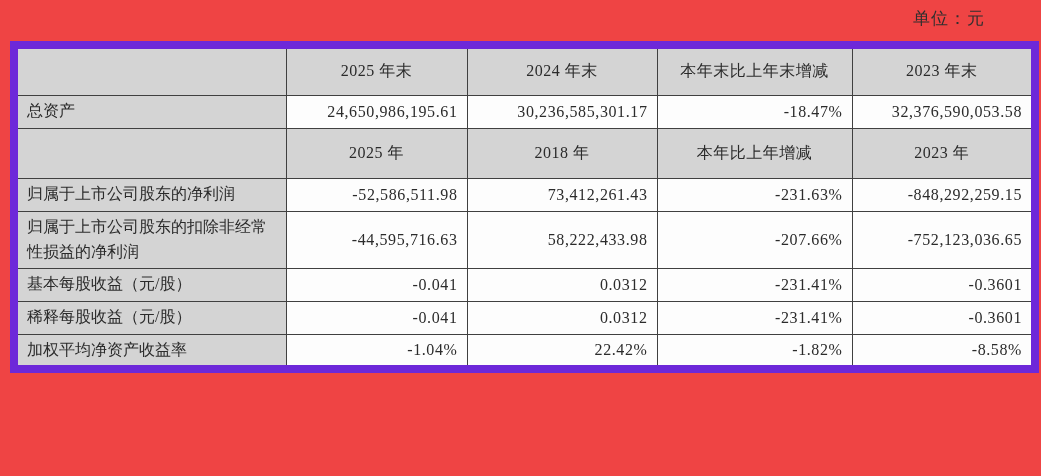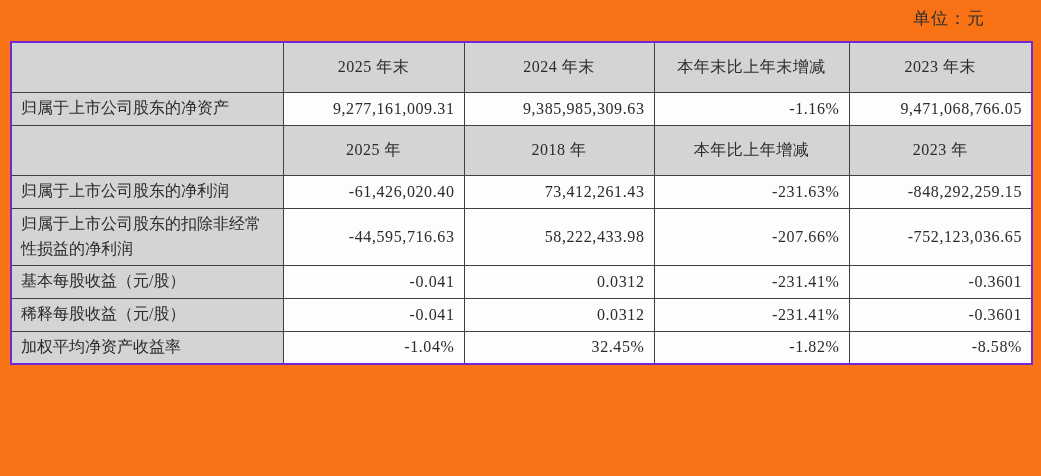--- a/index.html
+++ b/index.html
@@ -6,38 +6,38 @@
   html, body {
     width: 1041px; height: 476px;
     background: #ffffff;
     font-family: "Liberation Serif", "DejaVu Serif", serif;
     color: #2b2b2b;
     overflow: hidden;
   }
   .page {
     position: relative;
     width: 1041px; height: 476px;
-    background: #f97316;
+    background: #ef4444;
   }
   .unit-label {
     position: absolute;
     top: 7px;
     right: 56px;
     font-size: 17px;
     letter-spacing: 1px;
     color: #2f2f2f;
   }
   table.fin-table {
     position: absolute;
     left: 10px;
     top: 41px;
     width: 1021px;
     border-collapse: collapse;
     table-layout: fixed;
-    border: 2px solid #6d28d9;
+    border: 8px solid #6d28d9;
     font-size: 16px;
   }
   table.fin-table col.c1 { width: 272px; }
   table.fin-table col.c2 { width: 181px; }
   table.fin-table col.c3 { width: 190px; }
   table.fin-table col.c4 { width: 195px; }
   table.fin-table col.c5 { width: 183px; }
   .fin-table th, .fin-table td {
     border: 1px solid #404040;
     font-weight: normal;
@@ -83,41 +83,41 @@
     <tbody>
 
       <tr class="header-row">
         <th class="hdr-cell"></th>
         <th class="hdr-cell">2025 年末</th>
         <th class="hdr-cell">2024 年末</th>
         <th class="hdr-cell">本年末比上年末增减</th>
         <th class="hdr-cell">2023 年末</th>
       </tr>
 
+      <tr class="data-row">
+        <th class="label-cell">总资产</th>
+        <td class="value-cell">24,650,986,195.61</td>
+        <td class="value-cell">30,236,585,301.17</td>
+        <td class="value-cell">-18.47%</td>
+        <td class="value-cell">32,376,590,053.58</td>
+      </tr>
 
-      <tr class="data-row">
-        <th class="label-cell">归属于上市公司股东的净资产</th>
-        <td class="value-cell">9,277,161,009.31</td>
-        <td class="value-cell">9,385,985,309.63</td>
-        <td class="value-cell">-1.16%</td>
-        <td class="value-cell">9,471,068,766.05</td>
-      </tr>
 
       <tr class="header-row">
         <th class="hdr-cell"></th>
         <th class="hdr-cell">2025 年</th>
         <th class="hdr-cell">2018 年</th>
         <th class="hdr-cell">本年比上年增减</th>
         <th class="hdr-cell">2023 年</th>
       </tr>
 
 
       <tr class="data-row">
         <th class="label-cell">归属于上市公司股东的净利润</th>
-        <td class="value-cell">-61,426,020.40</td>
+        <td class="value-cell">-52,586,511.98</td>
         <td class="value-cell">73,412,261.43</td>
         <td class="value-cell">-231.63%</td>
         <td class="value-cell">-848,292,259.15</td>
       </tr>
 
       <tr class="data-row tall">
         <th class="label-cell">归属于上市公司股东的扣除非经常性损益的净利润</th>
         <td class="value-cell">-44,595,716.63</td>
         <td class="value-cell">58,222,433.98</td>
         <td class="value-cell">-207.66%</td>
@@ -137,20 +137,20 @@
         <th class="label-cell">稀释每股收益（元/股）</th>
         <td class="value-cell">-0.041</td>
         <td class="value-cell">0.0312</td>
         <td class="value-cell">-231.41%</td>
         <td class="value-cell">-0.3601</td>
       </tr>
 
       <tr class="data-row">
         <th class="label-cell">加权平均净资产收益率</th>
         <td class="value-cell">-1.04%</td>
-        <td class="value-cell">32.45%</td>
+        <td class="value-cell">22.42%</td>
         <td class="value-cell">-1.82%</td>
         <td class="value-cell">-8.58%</td>
       </tr>
 
     </tbody>
   </table>
 </div>
 
 </body></html>

